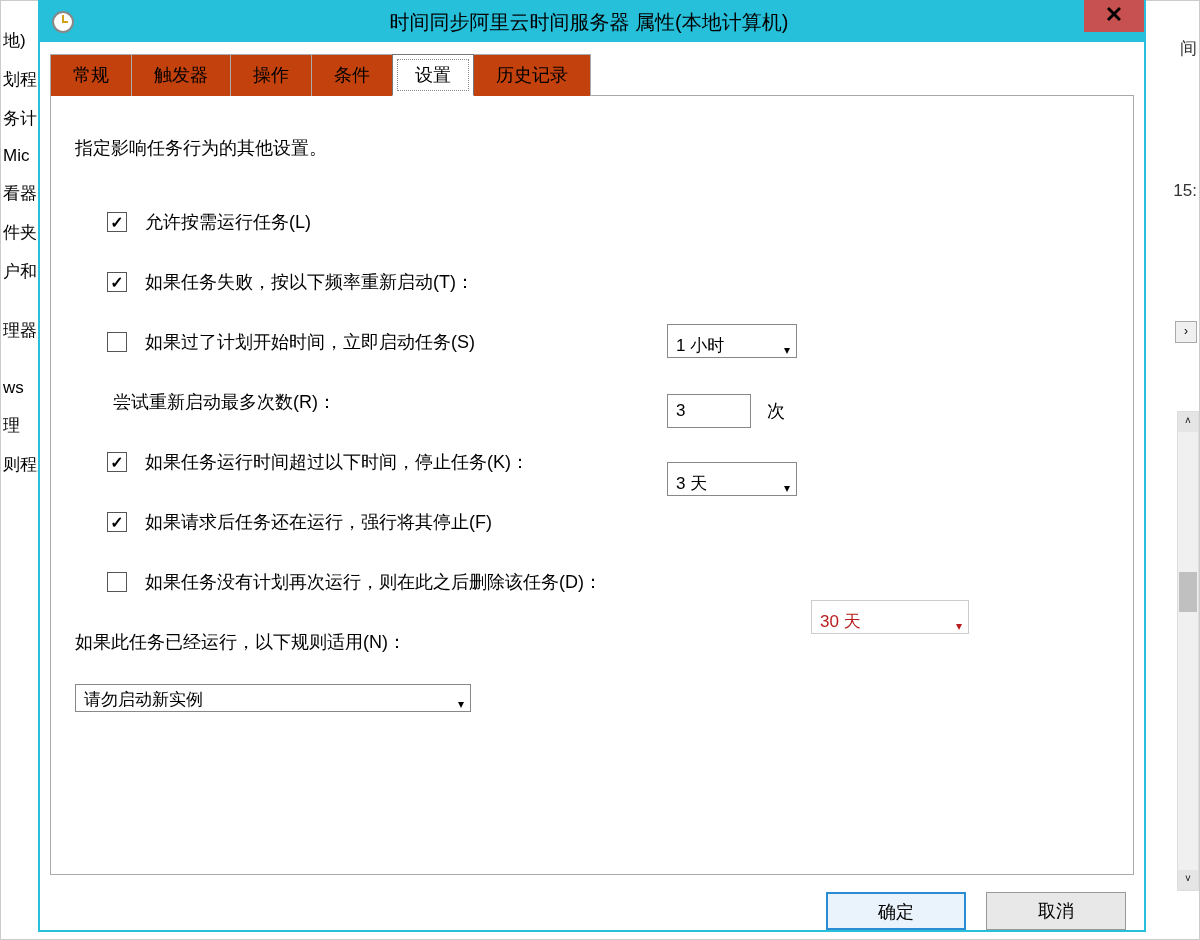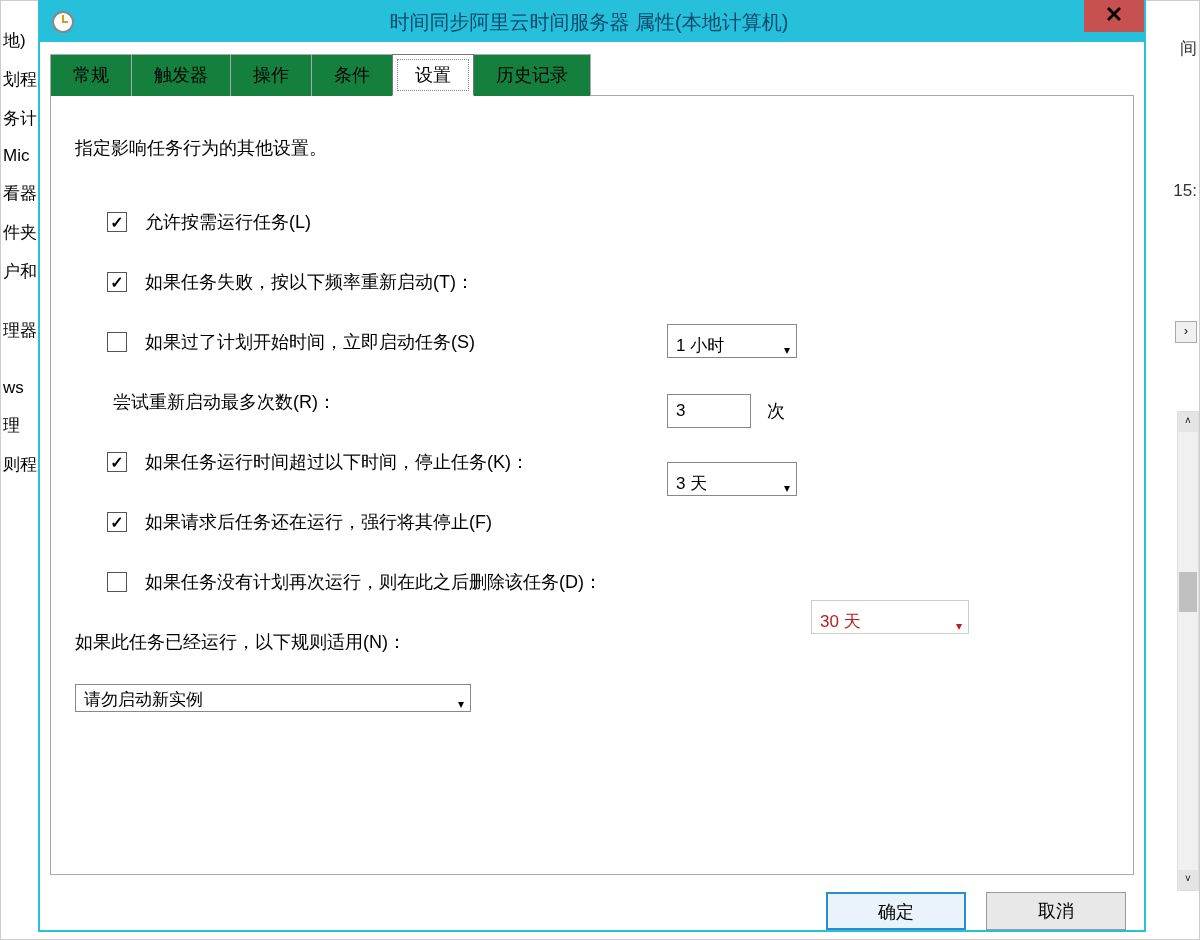--- a/index.html
+++ b/index.html
@@ -122,21 +122,21 @@
       top: 8px;
       left: 8px;
       width: 6px;
       height: 2px;
       background: #d4a017;
     }
     .titlebar-text {
       flex: 1;
       text-align: center;
       font-size: 20px;
-      color: #0c4a6e;
+      color: #000000;
       padding-right: 40px;
     }
     .close-btn {
       position: absolute;
       right: 0;
       top: -2px;
       width: 60px;
       height: 32px;
       background: #c75050;
       color: #000;
@@ -154,21 +154,21 @@
       display: flex;
       border-bottom: none;
       margin-bottom: 0;
       position: relative;
       z-index: 2;
     }
     .tab {
       padding: 8px 22px;
       border: 1px solid #aaa;
       border-bottom: none;
-      background: #15803d;
+      background: #c2410c;
       cursor: pointer;
       font-size: 18px;
       margin-right: -1px;
     }
     .tab.active {
       background: #fff;
       border: 1px solid #777;
       border-bottom: 1px solid #fff;
       position: relative;
       top: 0px;

